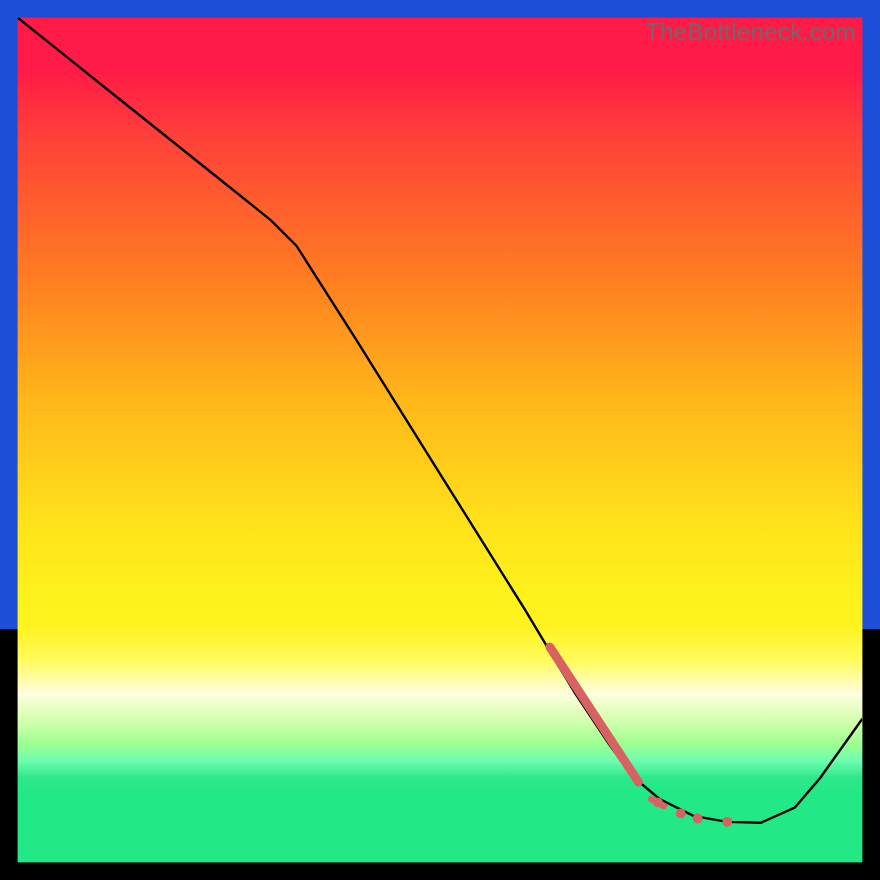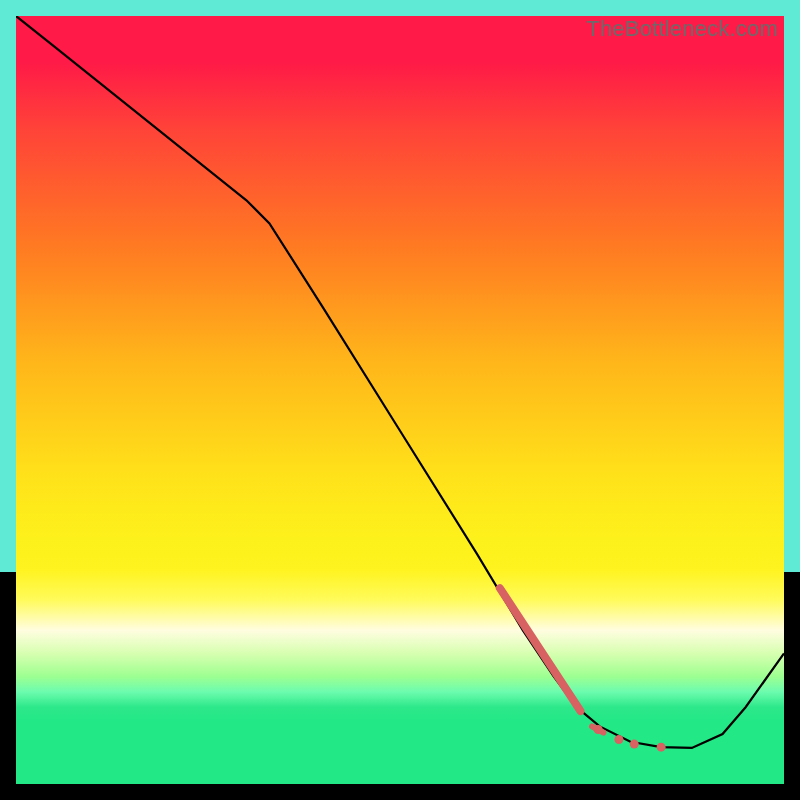--- a/index.html
+++ b/index.html
@@ -8,21 +8,21 @@
     width: 800px;
     height: 800px;
     background: #000;
     font-family: Arial, Helvetica, sans-serif;
     overflow: hidden;
   }
   .frame {
     position: relative;
     width: 800px;
     height: 572px;
-    background: #5eead4;
+    background: #1d4ed8;
     text-align: center;
   }
   .plot-area {
     position: absolute;
     left: 16px;
     top: 16px;
     width: 768px;
     height: 768px;
     background: linear-gradient(
       to bottom,

